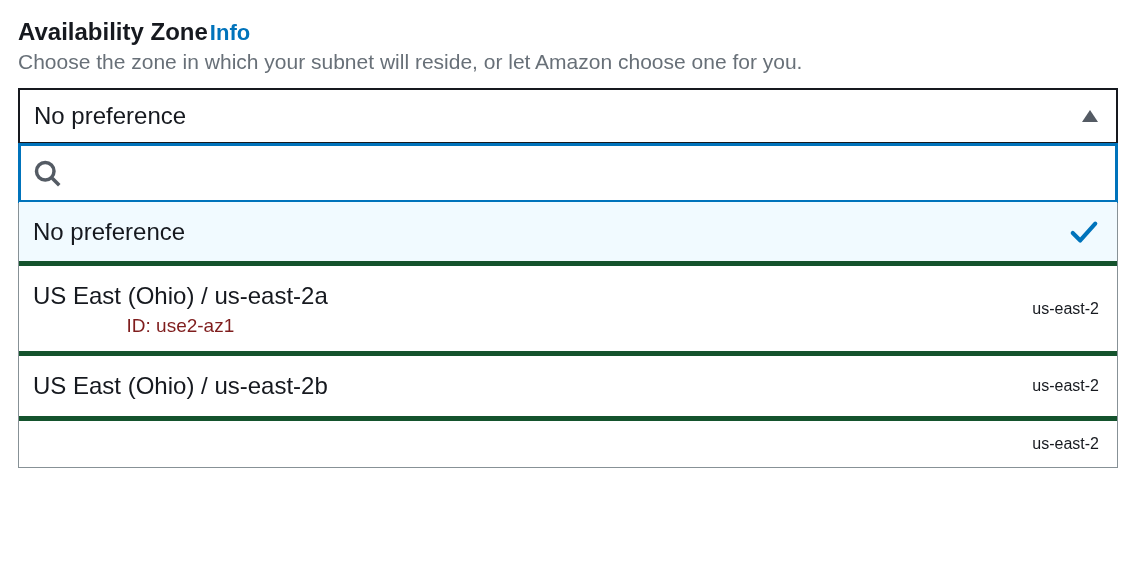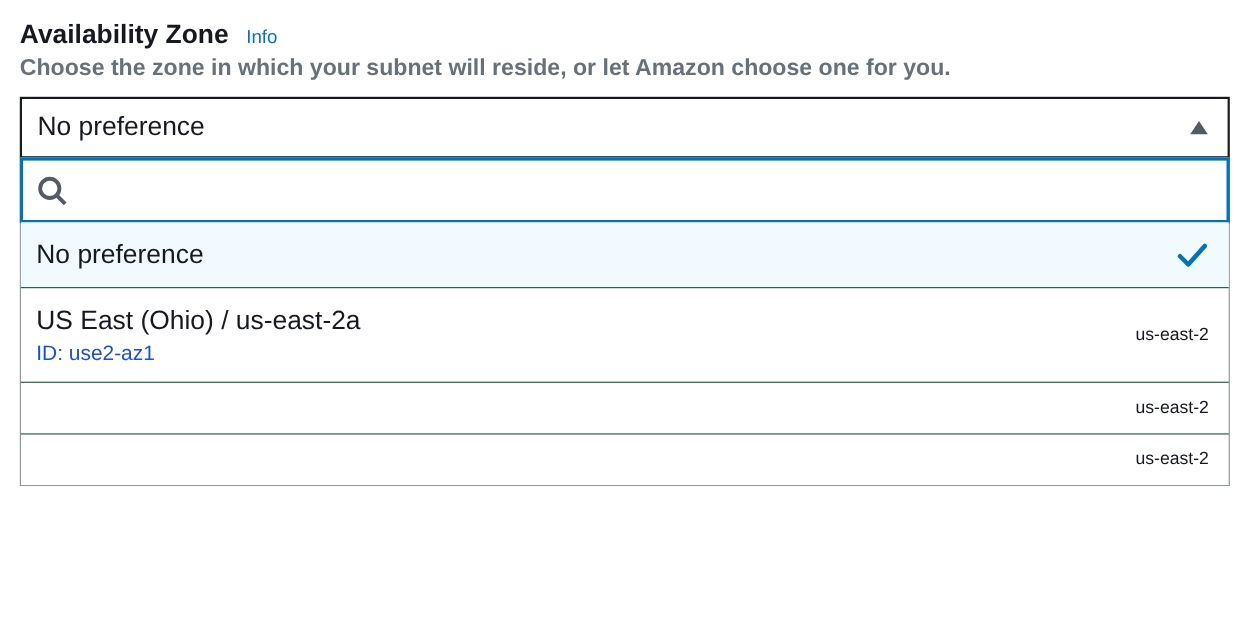--- a/index.html
+++ b/index.html
@@ -10,39 +10,38 @@
     body {
       font-family: "Amazon Ember", "Helvetica Neue", Helvetica, Arial, sans-serif;
       background: #ffffff;
       padding: 18px 18px 0 18px;
       width: 1136px;
       color: #16191f;
     }
     .field-header {
       display: flex;
       align-items: baseline;
-      gap: 16px;
+      gap: 2px;
       margin-bottom: 4px;
     }
     .field-label {
       font-size: 24px;
       font-weight: 700;
       color: #16191f;
     }
     .info-link {
-      font-size: 17px;
-      font-weight: 400;
+      font-size: 22px;
+      font-weight: 700;
       color: #0073bb;
       cursor: pointer;
     }
     .field-description {
       font-size: 21px;
       color: #687078;
       margin-bottom: 14px;
-      font-weight: bold;
     }
     .select-button {
       width: 100%;
       height: 56px;
       border: 2px solid #16191f;
       background: #ffffff;
       display: flex;
       align-items: center;
       justify-content: space-between;
       padding: 0 18px 0 14px;
@@ -85,38 +84,39 @@
       font-size: 22px;
       padding-left: 8px;
       height: 100%;
       background: transparent;
     }
     .option {
       display: flex;
       align-items: center;
       justify-content: space-between;
       padding: 14px 18px 14px 14px;
-      border-top: 1px solid #14532d;
+      border-top: 5px solid #14532d;
       cursor: pointer;
     }
     .option:first-of-type {
       border-top: none;
     }
     .option.selected {
       background: #f1faff;
     }
     .option .primary {
       font-size: 24px;
       color: #16191f;
       line-height: 1.3;
     }
     .option .secondary {
       font-size: 19px;
-      color: #1d4ed8;
+      color: #7f1d1d;
       margin-top: 4px;
+      text-align: center;
     }
     .option .right-col {
       font-size: 16px;
       color: #16191f;
       display: flex;
       align-items: flex-start;
     }
     .option.selected .right-col {
       color: #0073bb;
     }
@@ -167,20 +167,21 @@
         <div class="option-left">
           <div class="primary">US East (Ohio) / us-east-2a</div>
           <div class="secondary">ID: use2-az1</div>
         </div>
         <div class="right-col">
           <span>us-east-2</span>
         </div>
       </div>
       <div class="option">
         <div class="option-left">
+          <div class="primary">US East (Ohio) / us-east-2b</div>
         </div>
         <div class="right-col">
           <span>us-east-2</span>
         </div>
       </div>
       <div class="option">
         <div class="option-left">
         </div>
         <div class="right-col">
           <span>us-east-2</span>

